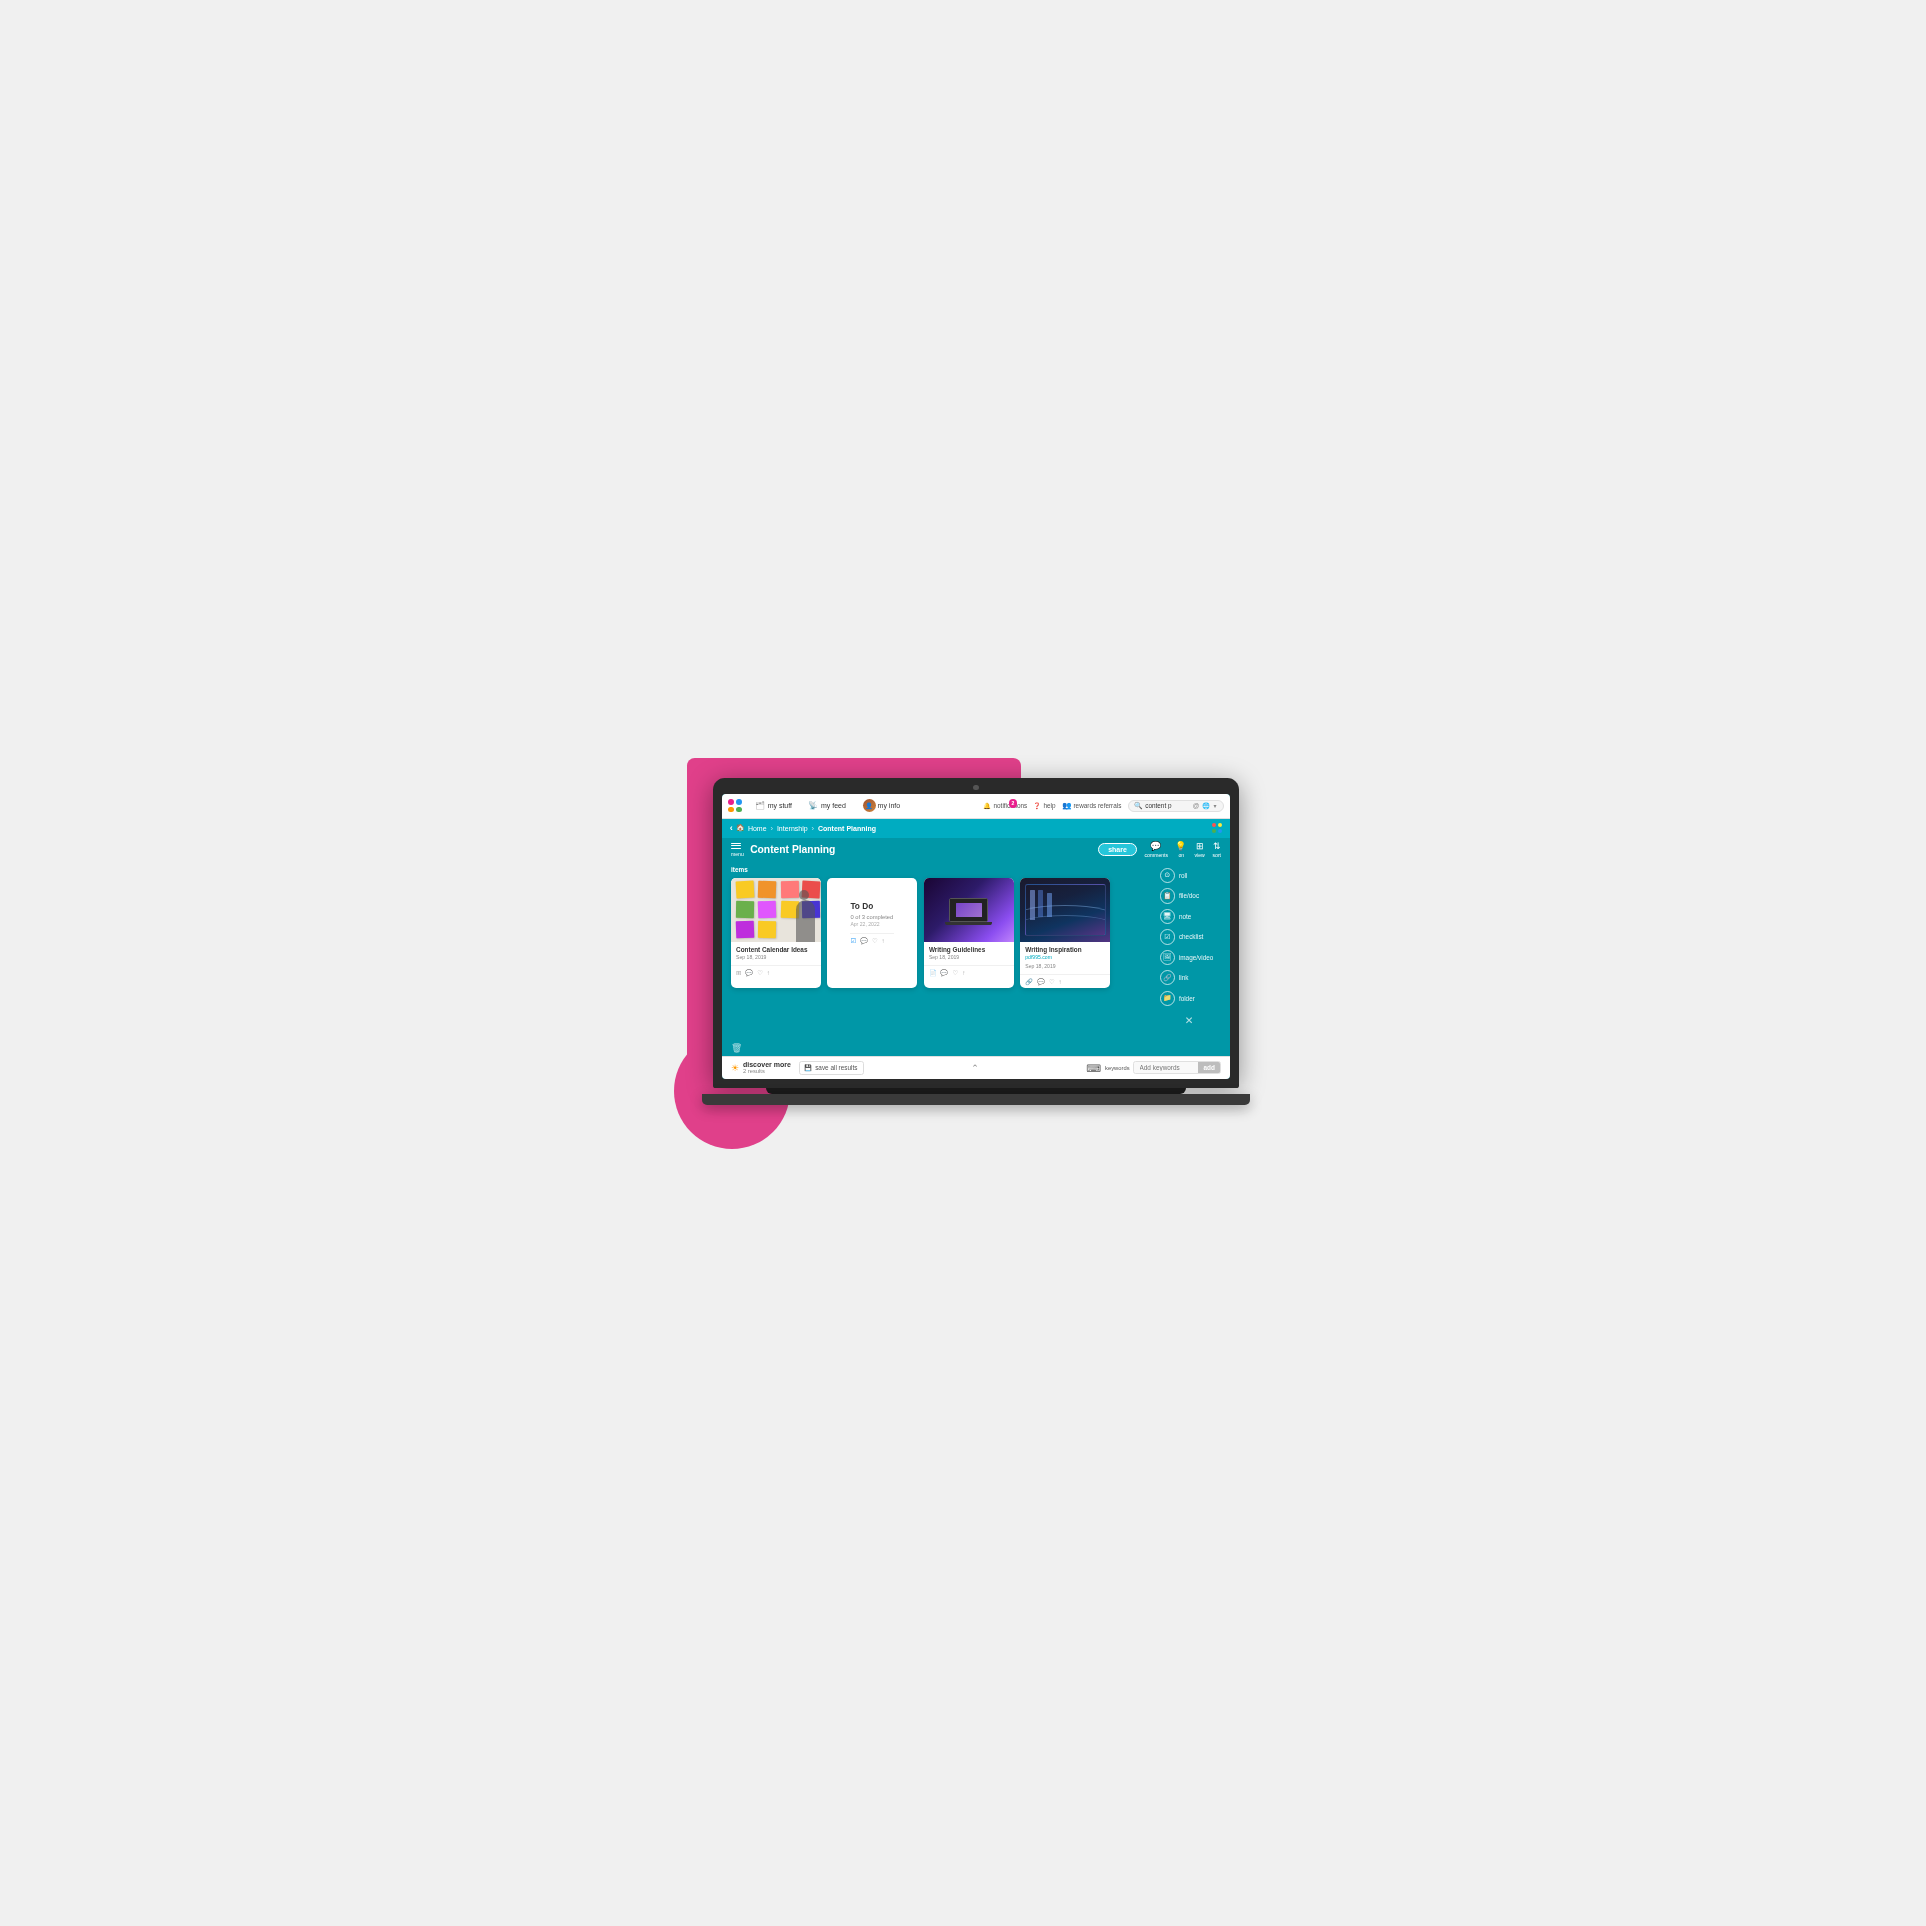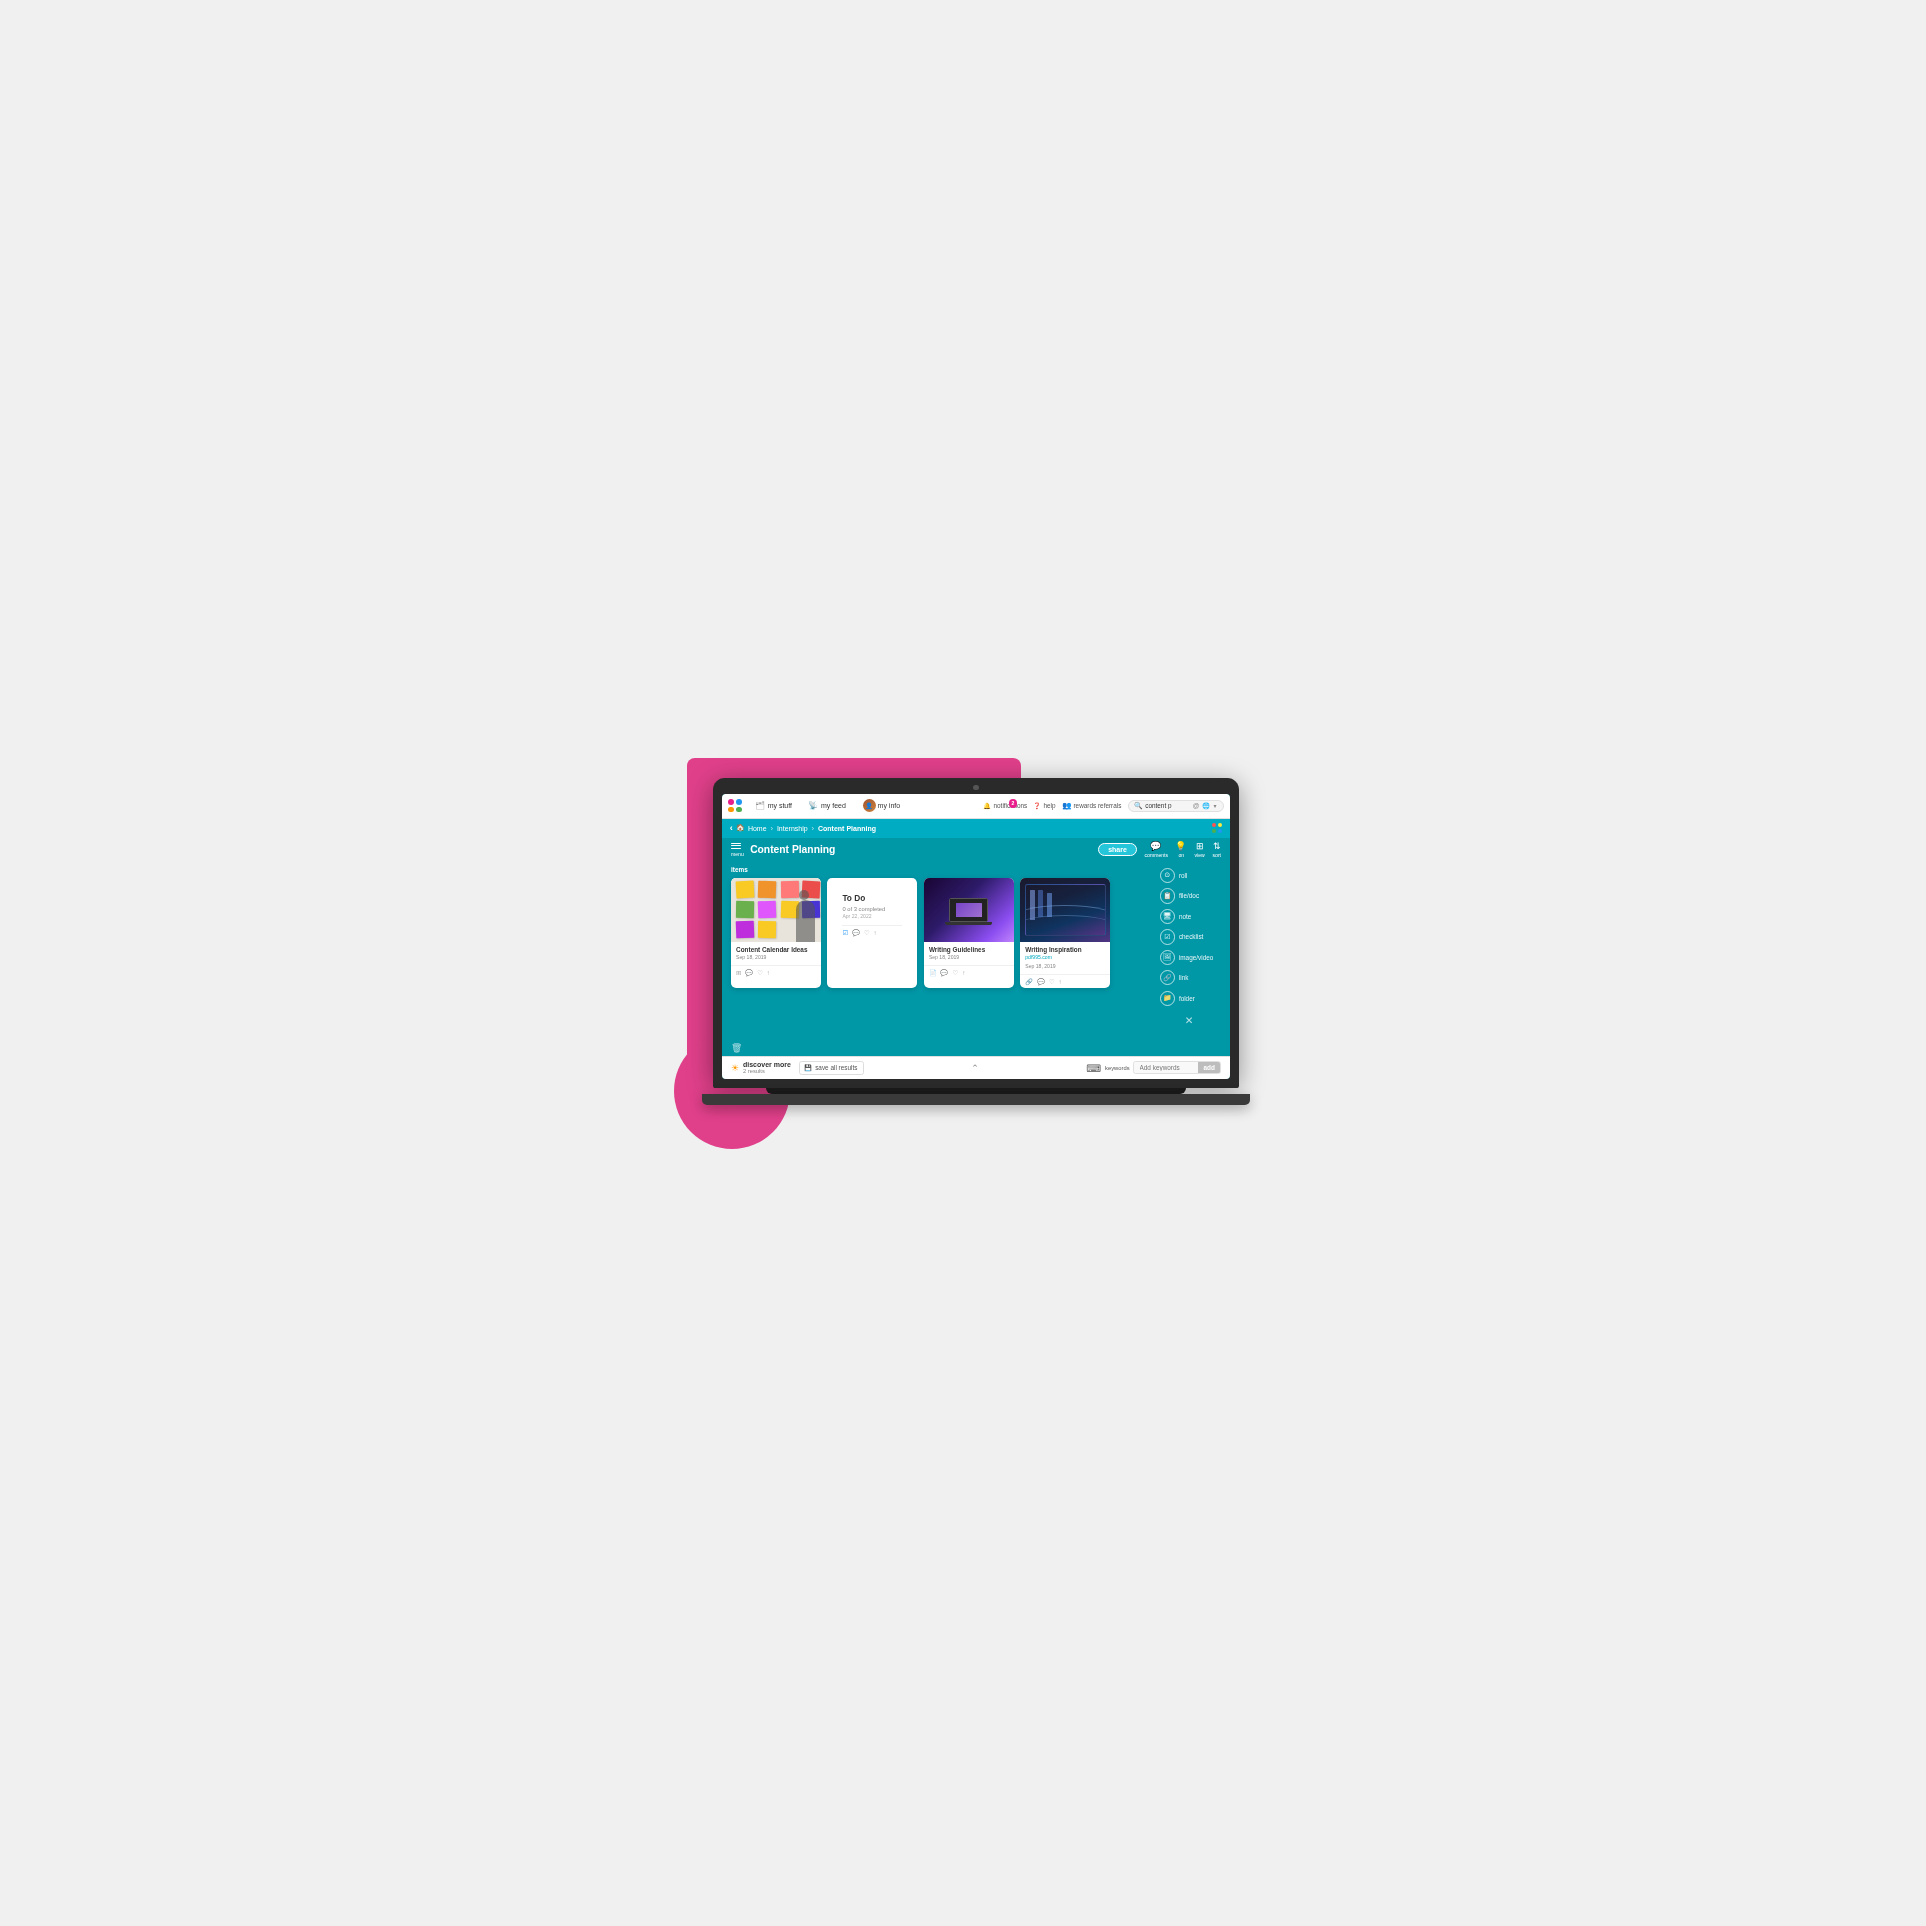--- a/index.html
+++ b/index.html
@@ -400,21 +400,21 @@
       cursor: pointer;
     }
 
     
     .todo-card {
       background: white;
       border-radius: 5.1px;
       width: 90px;
       flex-shrink: 0;
       box-shadow: 0 1.3px 5.1px rgba(0,0,0,0.15);
-      padding: 15px;
+      padding: 23px;
     }
     .todo-title {
       font-size: 8.3px;
       font-weight: 700;
       color: #333;
       margin-bottom: 2.6px;
     }
     .todo-progress {
       font-size: 5.8px;
       color: #888;

